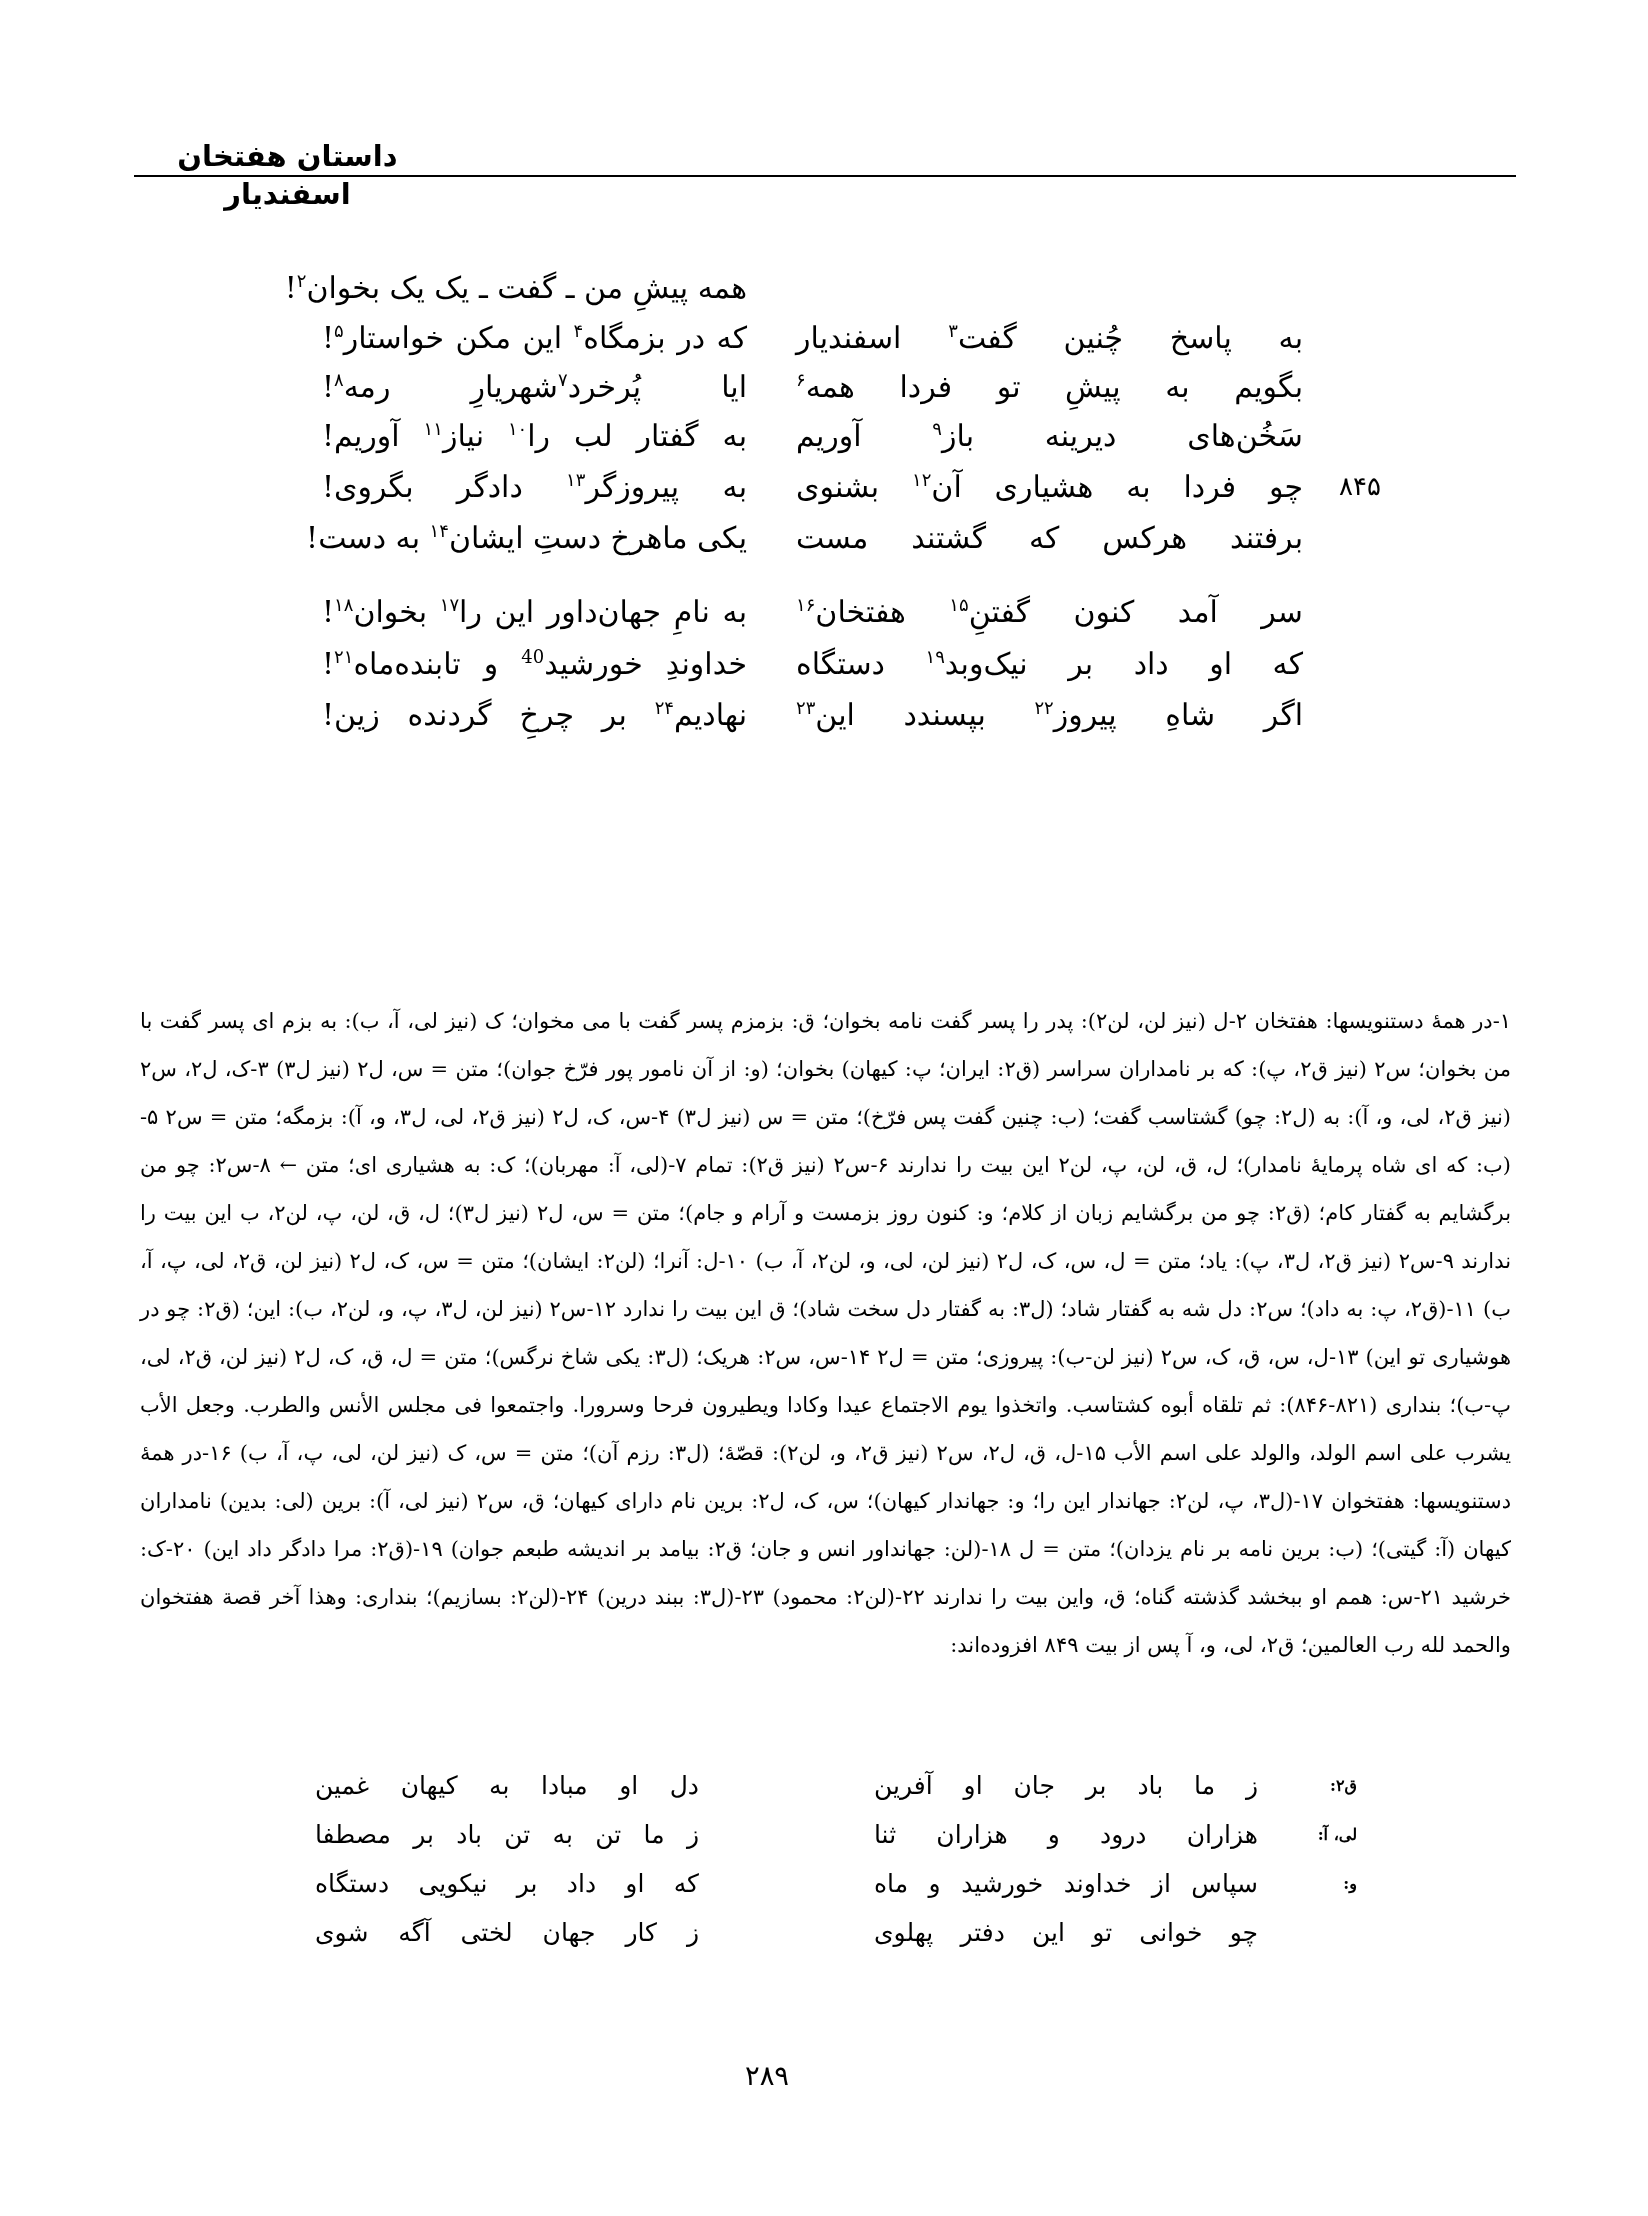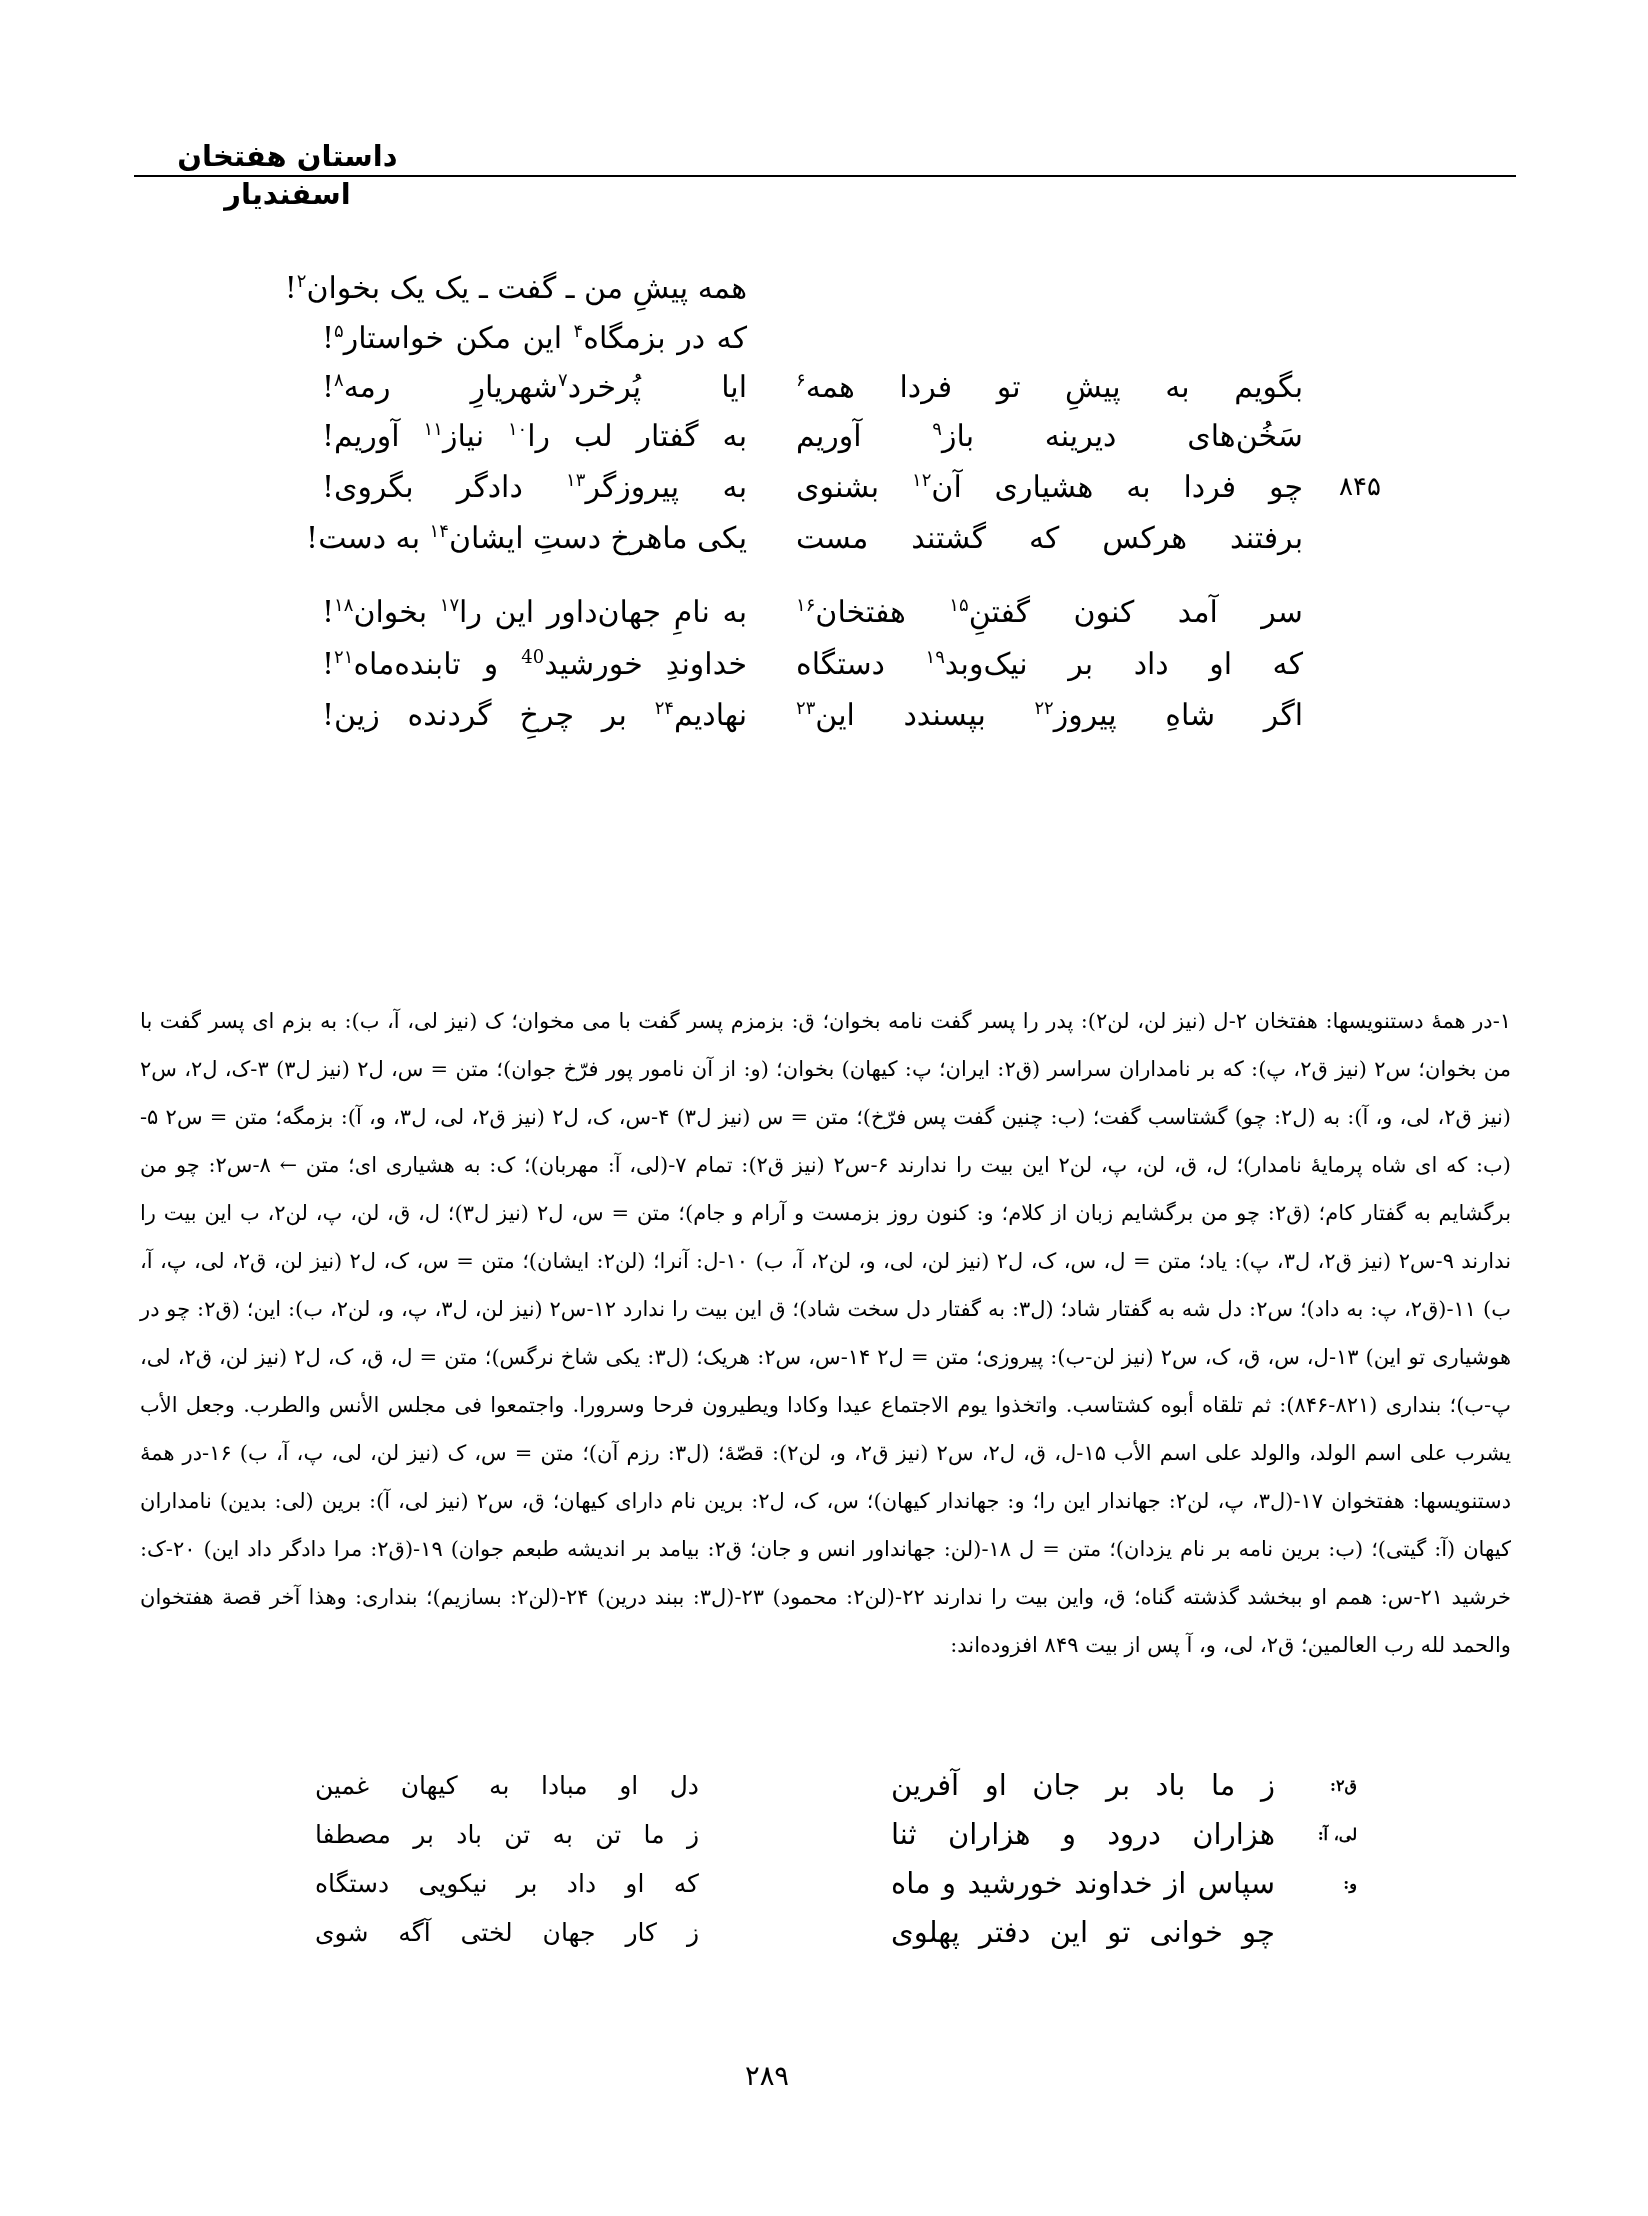--- a/index.html
+++ b/index.html
@@ -10,35 +10,36 @@
   .verse-row { position:absolute; left:0; width:1649px; height:49px; direction:rtl; }
   .hemistich { position:absolute; font-size:30px; line-height:41px; white-space:nowrap; direction:rtl; text-align:justify; text-align-last:justify; }
   .h-right { right:346px; width:507px; }
   .h-left { left:322px; width:425px; }
   .verse-num { position:absolute; left:1319px; width:62px; font-size:26px; line-height:41px; text-align:right; direction:rtl; }
   sup { font-size:18px; line-height:0; vertical-align:super; }
   .footnotes { position:absolute; left:140px; top:997px; width:1371px; direction:rtl; text-align:justify; font-size:21px; line-height:48px; }
   .fn-verses { position:absolute; left:302px; top:1765px; width:1069px; direction:rtl; }
   .fn-row { position:relative; height:49px; direction:rtl; }
   .fn-siglum { position:absolute; right:14px; width:69px; font-size:16px; line-height:41px; text-align:right; font-weight:bold; }
-  .fn-h1 { position:absolute; right:96px; width:384px; font-size:29px; line-height:41px; text-align:justify; text-align-last:justify; white-space:nowrap; }
+  .fn-h1 { position:absolute; right:113px; width:384px; font-size:25px; line-height:41px; text-align:justify; text-align-last:justify; white-space:nowrap; }
   .fn-h2 { position:absolute; right:672px; width:384px; font-size:25px; line-height:41px; text-align:justify; text-align-last:justify; white-space:nowrap; }
   .page-number { position:absolute; left:726px; top:2055px; width:82px; text-align:center; font-size:27.4px; line-height:41px; }
 </style>
 </head>
 <body>
 
 <div class="header-title">داستان هفتخان اسفندیار</div>
 <div class="header-rule"></div>
 
 <div class="verse-block">
   <div class="verse-row" style="top:267px">
     <div class="hemistich h-left"><span>همه پیشِ من ـ گفت ـ یک یک بخوان</span><sup>۲</sup><span>!</span></div>
   </div>
   <div class="verse-row" style="top:317px">
+    <div class="hemistich h-right"><span>به پاسخ چُنین گفت</span><sup>۳</sup><span> اسفندیار</span></div>
     <div class="hemistich h-left"><span>که در بزمگاه</span><sup>۴</sup><span> این مکن خواستار</span><sup>۵</sup><span>!</span></div>
   </div>
   <div class="verse-row" style="top:366px">
     <div class="hemistich h-right"><span>بگویم به پیشِ تو فردا همه</span><sup>۶</sup></div>
     <div class="hemistich h-left"><span>ایا پُرخرد</span><sup>۷</sup><span>شهریارِ رمه</span><sup>۸</sup><span>!</span></div>
   </div>
   <div class="verse-row" style="top:415px">
     <div class="hemistich h-right"><span>سَخُن‌های دیرینه باز</span><sup>۹</sup><span> آوریم</span></div>
     <div class="hemistich h-left"><span>به گفتار لب را</span><sup>۱۰</sup><span> نیاز</span><sup>۱۱</sup><span> آوریم!</span></div>
   </div>

